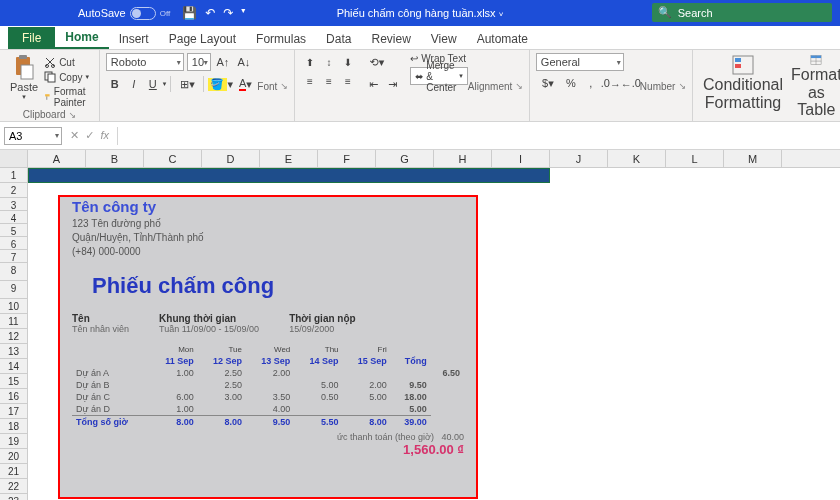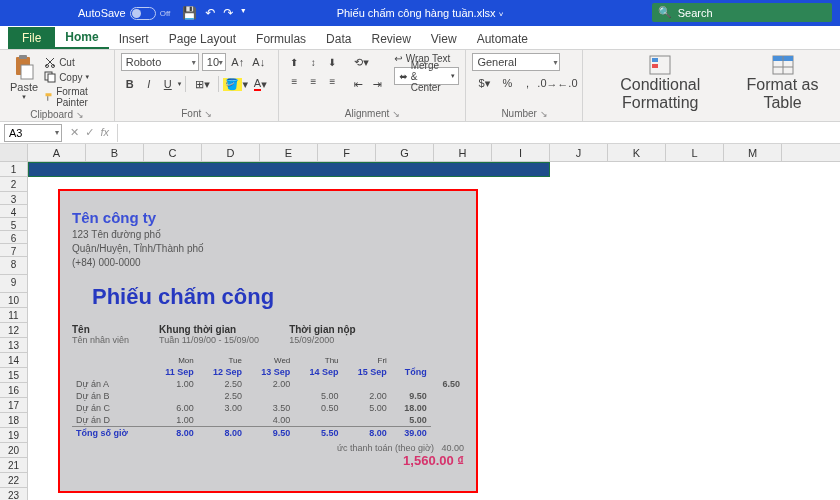--- a/index.html
+++ b/index.html
@@ -9,21 +9,21 @@
 .autosave-toggle{width:26px;height:13px;border:1px solid #fff;border-radius:7px;position:relative;opacity:.7}
 .autosave-toggle::after{content:'';position:absolute;width:9px;height:9px;border-radius:50%;background:#fff;top:1px;left:1px}
 .qat{display:flex;gap:8px;margin-left:12px;font-size:12px}
 .doc-title{position:absolute;left:50%;transform:translateX(-50%);font-size:11px}
 .search{position:absolute;right:8px;top:3px;width:180px;height:19px;background:#2e8555;border-radius:2px;display:flex;align-items:center;padding:0 6px;font-size:11px;gap:6px}
 .tabs{height:24px;background:#fff;display:flex;align-items:end;padding:0 8px;border-bottom:1px solid #d4d4d4;font-size:12px}
 .tab{padding:4px 10px 3px;color:#444;cursor:pointer}
 .tab.file{background:#1a7243;color:#fef9c3;padding:4px 14px}
 .tab.active{color:#1a7243;border-bottom:2px solid #1a7243;font-weight:600}
 .ribbon{height:72px;background:#f3f2f1;border-bottom:1px solid #d4d4d4;display:flex;font-size:11px;color:#444}
-.rgroup{border-right:1px solid #d4d4d4;padding:3px 6px 0;display:flex;flex-direction:column;justify-content:space-between}
+.rgroup{border-right:1px solid #d4d4d4;padding:3px 6px 0;display:flex;flex-direction:row;justify-content:space-between}
 .rgroup-label{text-align:left;font-size:10px;color:#666;padding-bottom:2px;display:flex;align-items:center;justify-content:center;gap:3px}
 .paste-btn{display:flex;flex-direction:column;align-items:center;padding:2px 4px}
 .paste-btn svg{width:24px;height:26px}
 .clip-right{display:flex;flex-direction:column;gap:1px;font-size:10px;padding-top:2px}
 .clip-item{display:flex;align-items:center;gap:3px;padding:1px 2px}
 .clip-item svg{width:12px;height:12px}
 .font-top{display:flex;gap:3px;align-items:center}
 .combo{height:18px;border:1px solid #ababab;background:#fff;display:inline-flex;align-items:center;padding:0 14px 0 4px;font-size:11px;position:relative}
 .combo::after{content:'▾';position:absolute;right:2px;font-size:8px;color:#666}
 .font-name{width:78px}
@@ -31,35 +31,35 @@
 .btnrow{display:flex;gap:1px;align-items:center;margin-top:4px}
 .ibtn{width:18px;height:18px;display:flex;align-items:center;justify-content:center;font-size:11px;color:#444}
 .ibtn.wide{width:24px}
 .sep{width:1px;height:16px;background:#ccc;margin:0 3px}
 .align-grid{display:grid;grid-template-columns:repeat(3,18px);gap:1px}
 .align-grid .ibtn{font-size:10px}
 .merge-btn{height:18px;border:1px solid #ababab;background:#fff;display:flex;align-items:center;padding:0 4px;font-size:10px;gap:3px;margin-top:3px}
 .num-bot{display:flex;gap:2px;margin-top:3px}
 .styles-btn{display:flex;flex-direction:column;align-items:center;padding:2px 4px;gap:1px;font-size:16px;line-height:1.1;text-align:center}
 .styles-btn svg{width:22px;height:20px}
-.formula-bar{height:22px;background:#fff;border-bottom:1px solid #d4d4d4;display:flex;align-items:center;font-size:11px}
+.formula-bar{height:28px;background:#fff;border-bottom:1px solid #d4d4d4;display:flex;align-items:center;font-size:11px}
 .name-box{width:58px;height:18px;border:1px solid #ababab;margin-left:4px;padding:0 4px;display:flex;align-items:center;position:relative}
 .name-box::after{content:'▾';position:absolute;right:2px;font-size:8px;color:#666}
 .fx-btns{display:flex;gap:6px;padding:0 8px;color:#999}
 .fx-input{flex:1;height:18px;border-left:1px solid #d4d4d4;padding:0 6px}
 .sheet{position:relative;background:#fff}
 .col-headers{display:flex;height:18px;border-bottom:1px solid #ccc;font-size:11px;color:#333;background:#f0f0f0}
 .corner{width:28px;border-right:1px solid #ccc;background:#e8e8e8}
 .ch{width:58px;border-right:1px solid #ccc;text-align:center;line-height:18px;background:#f0f0f0}
 .row-area{display:flex}
 .row-headers{display:flex;flex-direction:column;width:28px;font-size:10px;color:#333;background:#f0f0f0}
 .rh{height:15px;border-right:1px solid #ccc;border-bottom:1px solid #ccc;text-align:center;line-height:15px;background:#f0f0f0}
 .cells{position:relative;flex:1}
 .row2-selected{position:absolute;left:0;top:0;height:15px;width:522px;background:#1e4d8b;border:1px solid #1a7243}
-.timesheet{position:absolute;left:30px;top:27px;width:420px;height:304px;background:#cfcfd1;border:2px solid red;padding:18px 12px;font-size:10px;color:#555}
+.timesheet{position:absolute;left:30px;top:27px;width:420px;height:304px;background:#cfcfd1;border:2px solid red;padding:1px 12px;font-size:10px;color:#555}
 .timesheet .company{color:#3b4fd6;font-size:15px;font-weight:600}
 .timesheet .addr{font-size:10px;line-height:1.4;margin-top:2px}
 .timesheet .title{color:#2638c0;font-size:22px;font-weight:700;margin:14px 0 14px 20px}
 .ts-meta{display:flex;gap:30px;font-size:10px}
 .ts-meta .lbl{font-weight:700;color:#333}
 .ts-meta .val{font-size:9px;color:#666}
 .ts-table{margin-top:10px;font-size:9px}
 .ts-table table{border-collapse:collapse;width:100%}
 .ts-table th,.ts-table td{padding:1px 4px;text-align:right}
 .ts-table th{color:#2638c0;font-weight:700}

